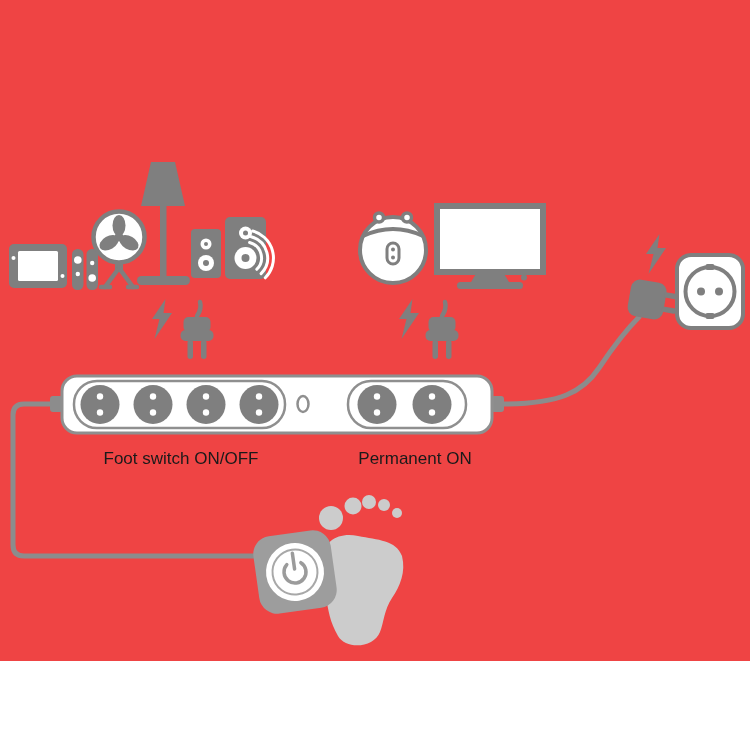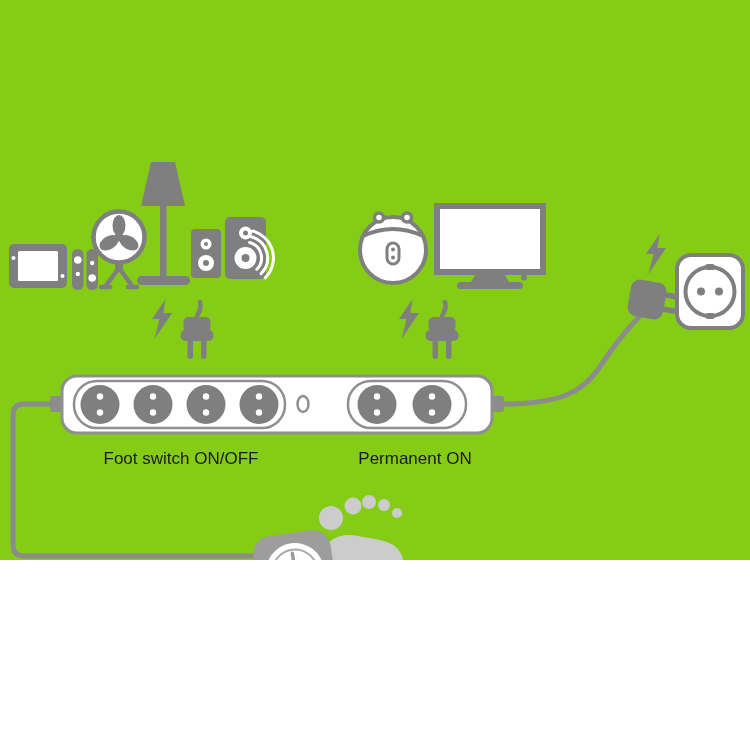--- a/index.html
+++ b/index.html
@@ -1,16 +1,16 @@
 <!DOCTYPE html>
 <html><head>
 <meta charset="utf-8">
 <style>
   html,body{margin:0;padding:0;background:#ffffff;}
-  .canvas{position:relative;width:750px;height:560px;background:#84cc16;overflow:hidden;}
+  .canvas{position:relative;width:750px;height:661px;background:#ef4444;overflow:hidden;}
   svg{position:absolute;left:0;top:0;}
   .section-label{font-family:"Liberation Sans",sans-serif;font-size:17px;fill:#1a1a1a;}
 </style>
 </head>
 <body>
 
 <div class="canvas">
 <svg width="750" height="750" viewBox="0 0 750 750">
   <defs>
     <path id="bolt" d="M13.5,0 L0,20 L7.5,20 L2.5,40 L20,14 L11.5,14 Z"></path>

